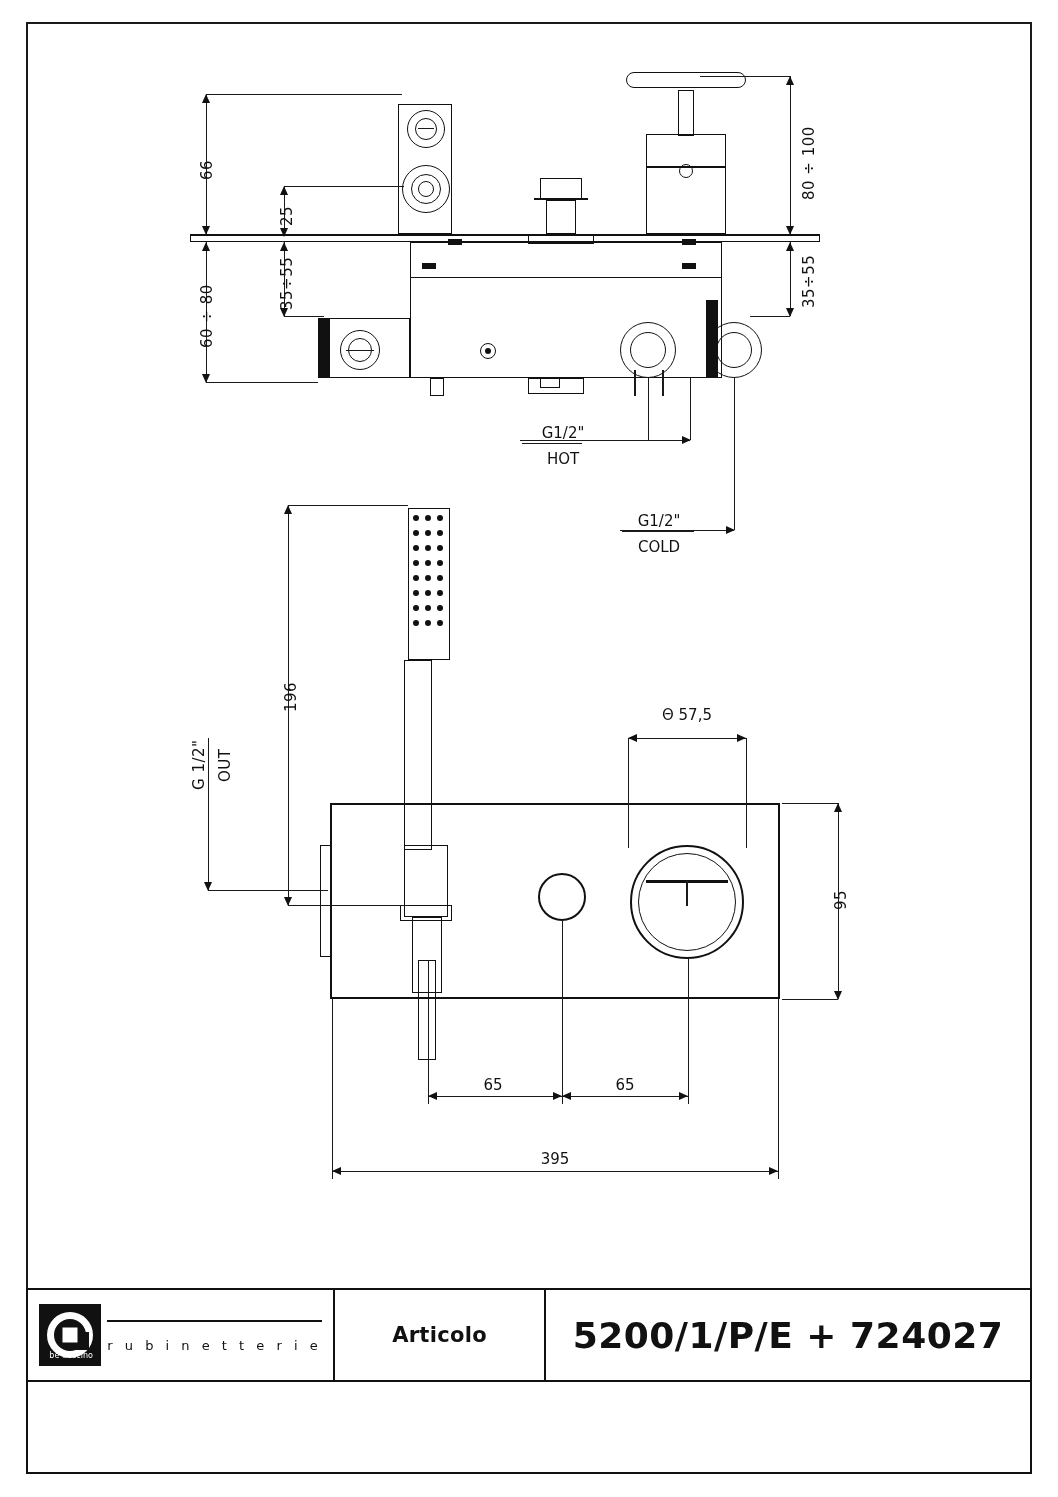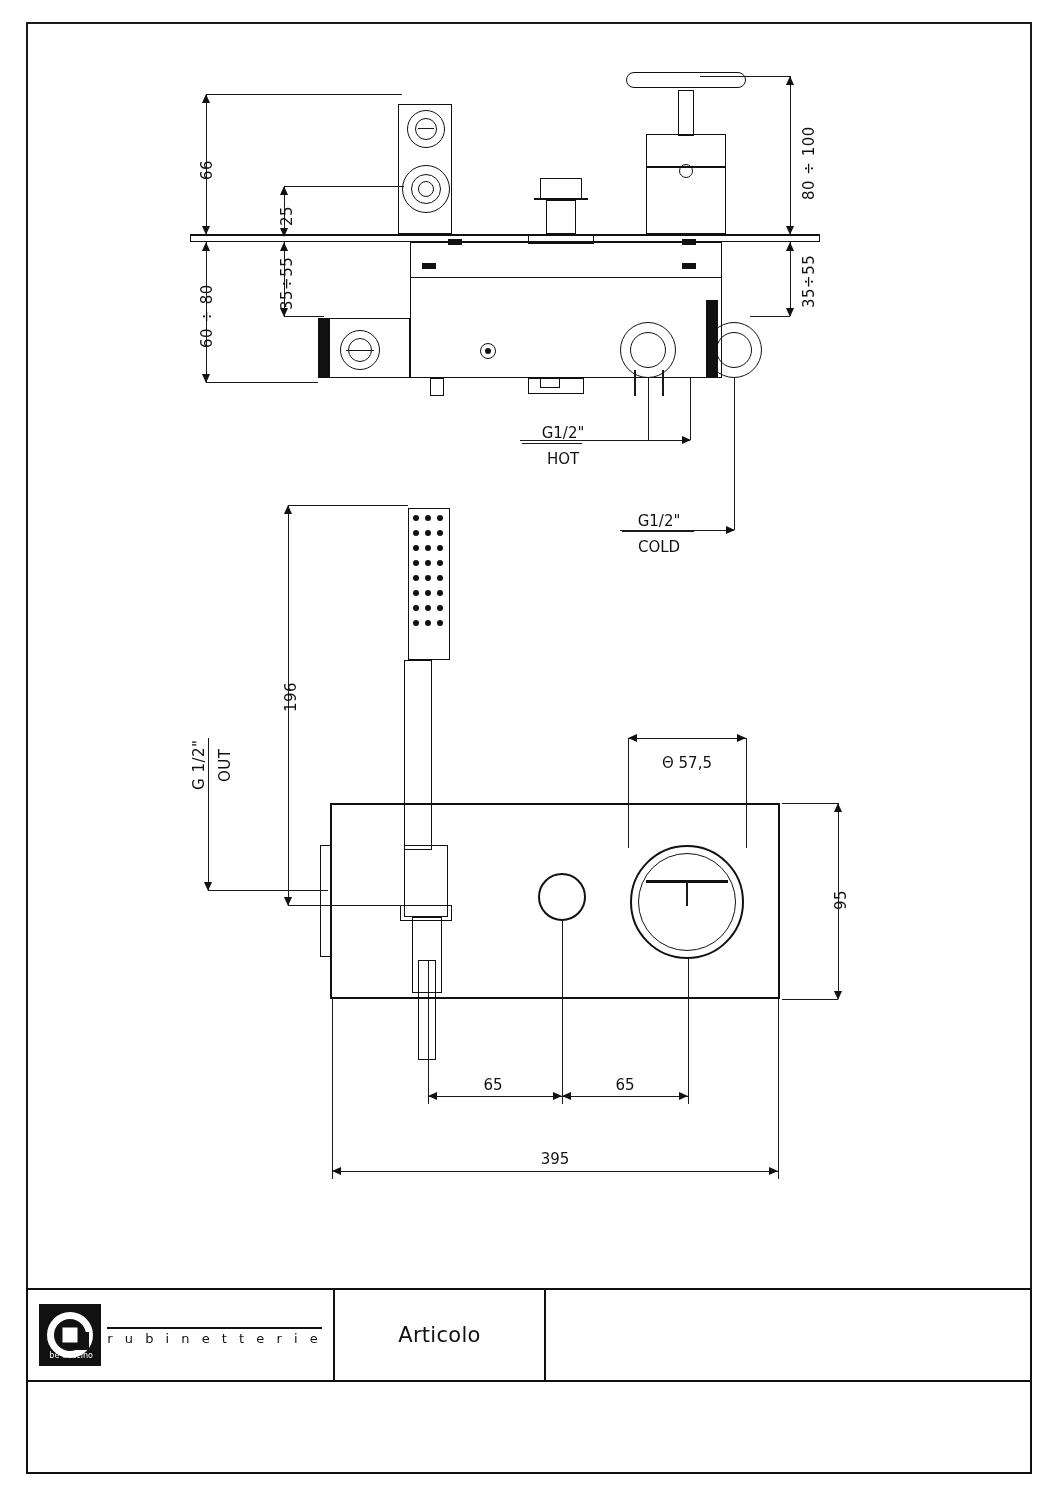--- a/index.html
+++ b/index.html
@@ -93,21 +93,21 @@
   .tb-row {
     display: flex;
     flex: 1 1 0;
     min-height: 0;
   }
   .tb-row:first-child { border-bottom: 2px solid #111; }
   .tb-c1 { width: 305px; border-right: 2px solid #111; display:flex; align-items:center; justify-content:center; }
   .tb-c2 { width: 209px; border-right: 2px solid #111; display:flex; align-items:center; justify-content:center; }
   .tb-c3 { flex: 1; display:flex; align-items:center; justify-content:center; }
   .tb-label {
-    font-weight: normal;
+    font-weight: bold;
     font-size: 21px;
     color: #111;
     letter-spacing: .3px;
     text-align: right;
   }
   .tb-article {
     font-weight: bold;
     font-size: 36px;
     color: #111;
     letter-spacing: .5px;
@@ -162,21 +162,21 @@
     color: #111;
     line-height: 1;
     font-family: "DejaVu Sans", sans-serif;
   }
   .logo-sub {
     font-size: 13px;
     letter-spacing: 4px;
     color: #111;
     border-top: 2px solid #111;
     margin-top: 3px;
-    padding-top: 2px;
+    padding-top: 16px;
     text-align: center;
   }
 </style>
 </head>
 <body>
 
 <div id="sheet">
 
   <div class="frame"></div>
 
@@ -346,21 +346,21 @@
     <div class="arrow ar-d" style="left:204px; top:882px;"></div>
     <div class="ln hl" style="left:208px; top:890px; width:120px;"></div>
     <div class="dim vert" style="left:190px; top:790px;">G 1/2"</div>
     <div class="dim vert" style="left:216px; top:782px;">OUT</div>
 
     <div class="ln vl" style="left:628px; top:738px; width:1px; height:110px;"></div>
     <div class="ln vl" style="left:746px; top:738px; width:1px; height:110px;"></div>
     <div class="ln hl" style="left:628px; top:738px; width:118px;"></div>
     <div class="arrow ar-l" style="left:628px; top:734px;"></div>
     <div class="arrow ar-r" style="left:737px; top:734px;"></div>
-    <div class="dimc" style="left:620px; top:706px; width:134px;margin-top:48px;">Θ   57,5</div>
+    <div class="dimc" style="left:620px; top:706px; width:134px;">Θ   57,5</div>
 
     <div class="ln vl" style="left:838px; top:803px; width:1px; height:196px;"></div>
     <div class="arrow ar-u" style="left:834px; top:803px;"></div>
     <div class="arrow ar-d" style="left:834px; top:991px;"></div>
     <div class="ln hl" style="left:782px; top:803px; width:56px;"></div>
     <div class="ln hl" style="left:782px; top:999px; width:56px;"></div>
     <div class="dim vert" style="left:832px; top:910px;">95</div>
 
     <div class="ln vl" style="left:428px; top:960px; width:1px; height:144px;"></div>
     <div class="ln vl" style="left:562px; top:921px; width:1px; height:183px;"></div>
@@ -394,18 +394,21 @@
             <div class="c-small">be doccino</div>
           </div>
           <div class="logo-text">
             <div class="logo-sub">r u b i n e t t e r i e</div>
           </div>
         </div>
       </div>
       <div class="tb-c2">
         <div class="tb-label">Articolo</div>
       </div>
+      <div class="tb-c3">
+        <div class="tb-article">5200/1/P/E + 724027</div>
+      </div>
     </div>
     <div class="tb-row">
     </div>
   </div>
 
 </div>
 
 </body></html>

